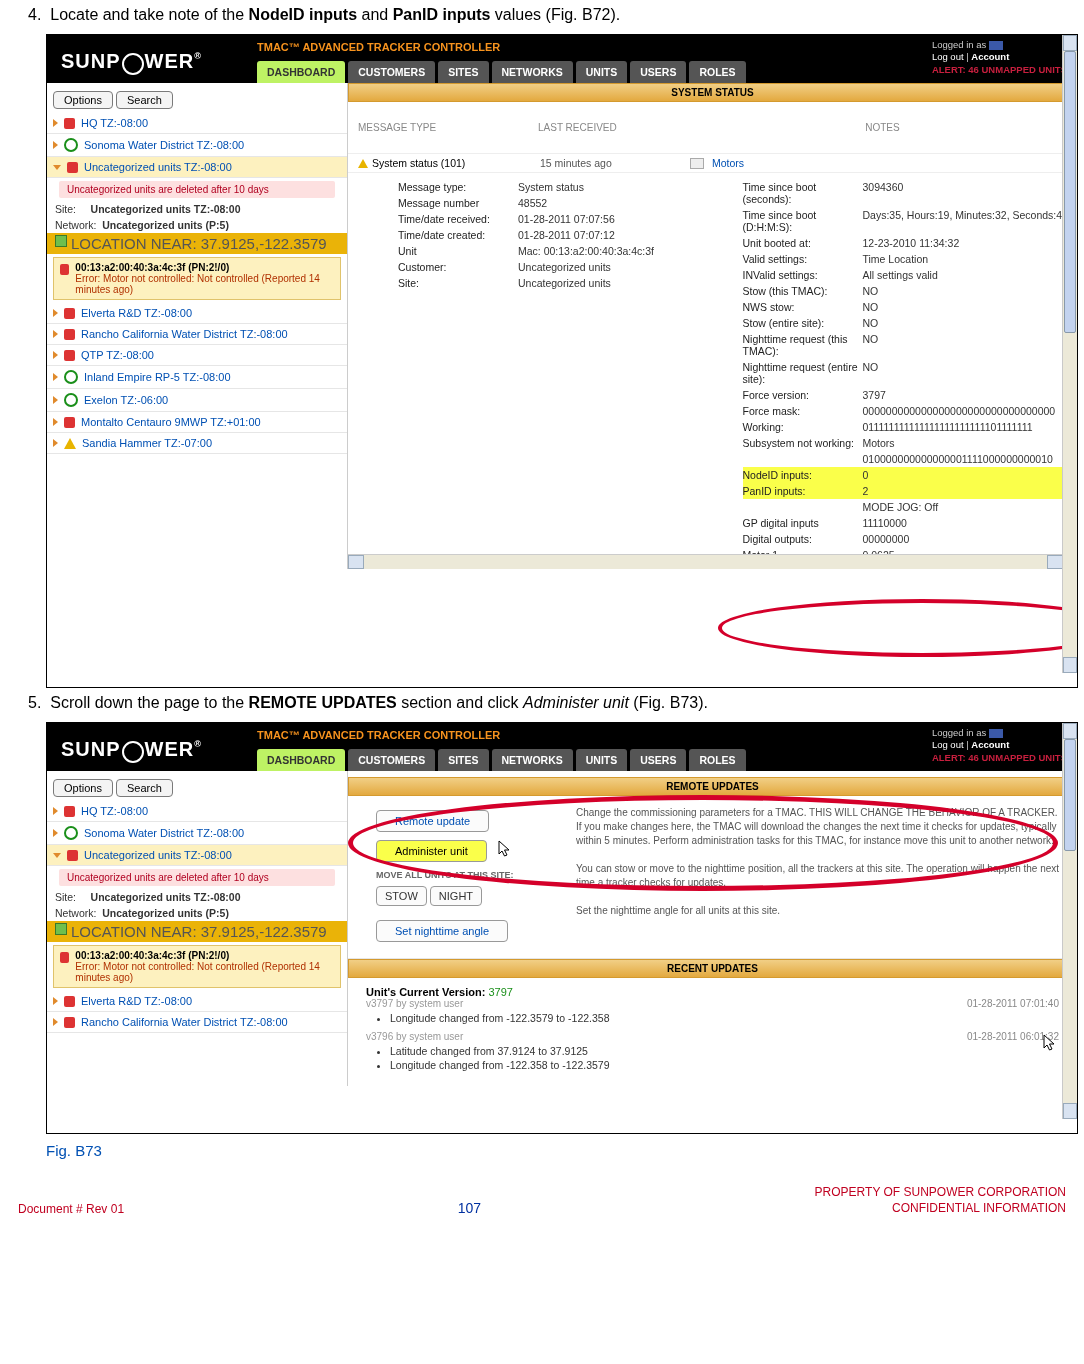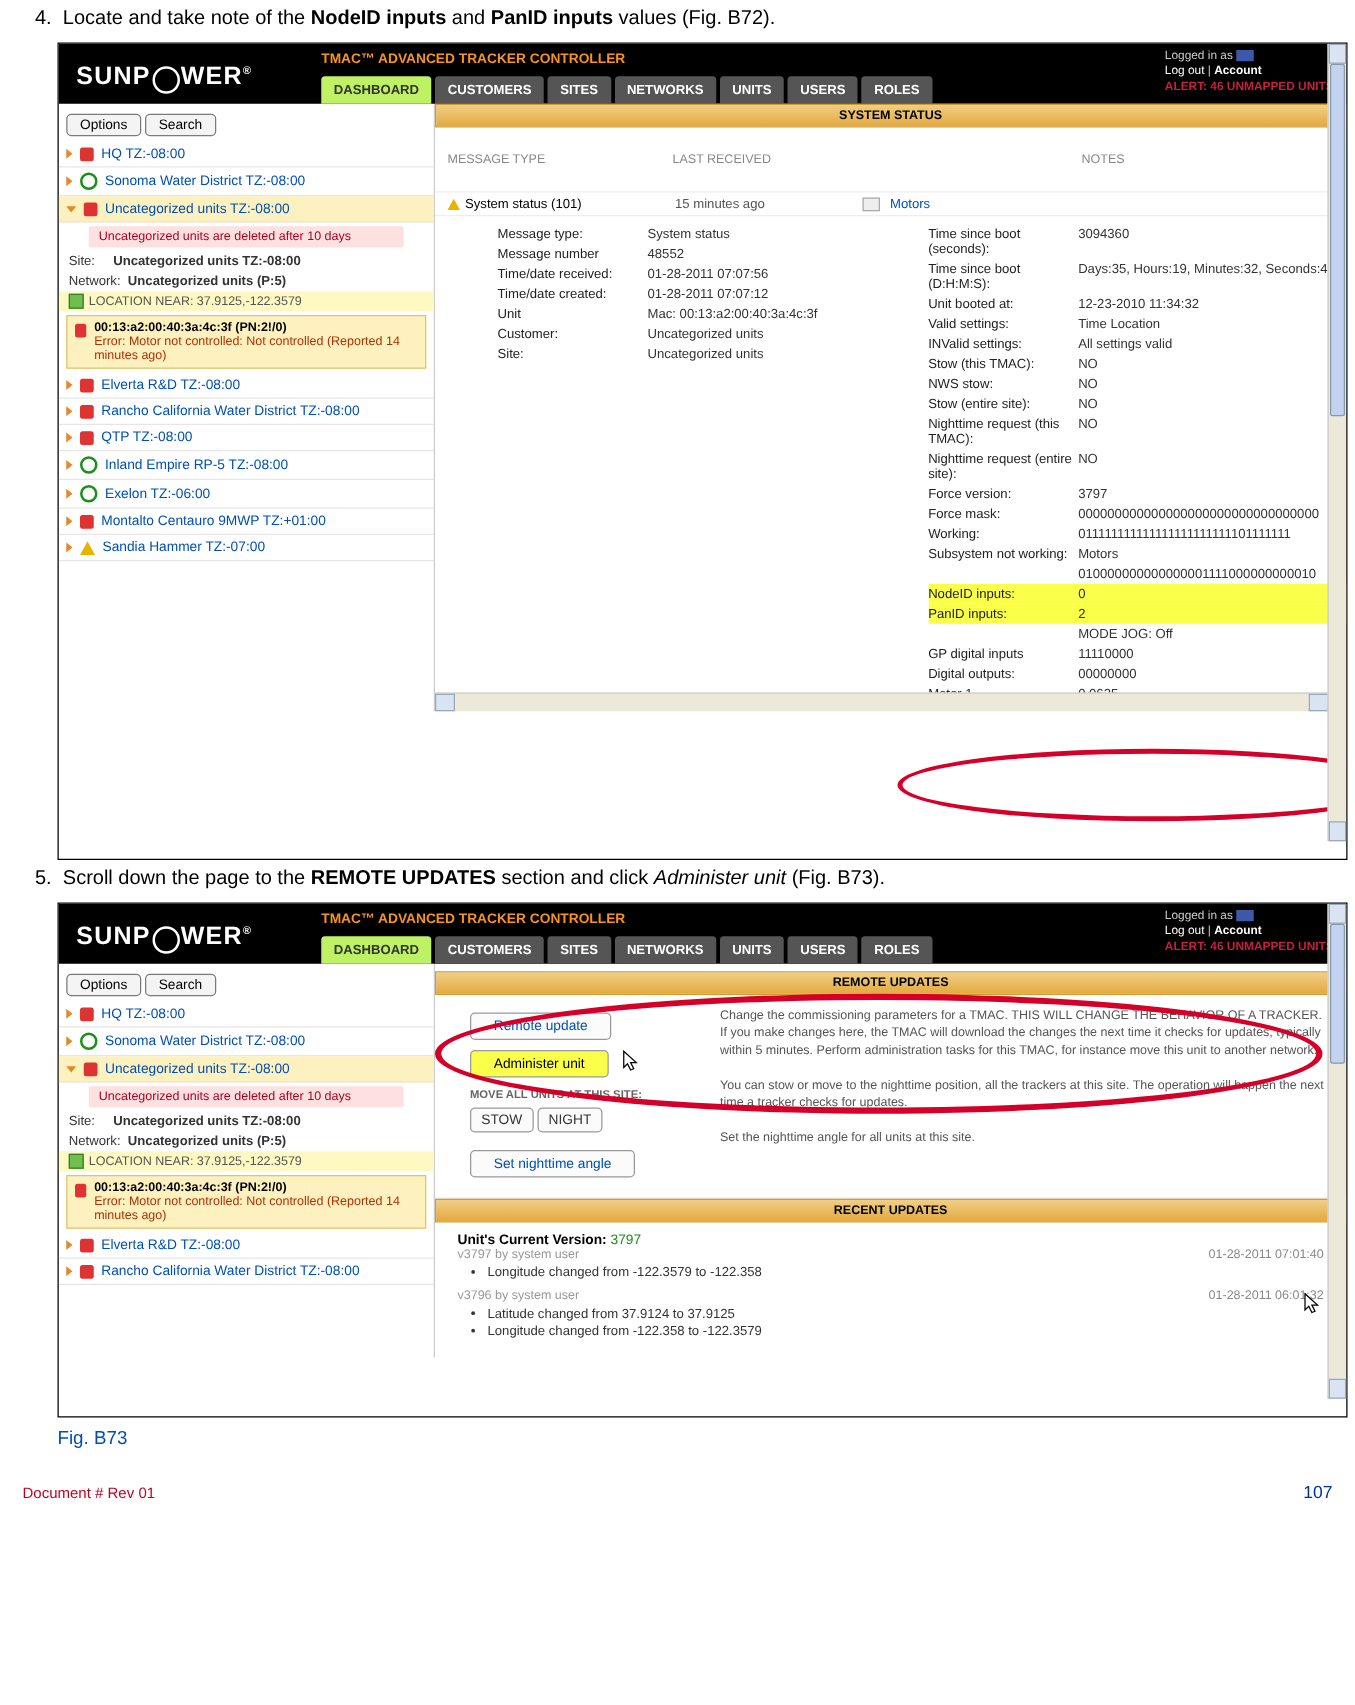--- a/index.html
+++ b/index.html
@@ -26,23 +26,23 @@
   .btn{display:inline-block;border:1px solid #7a7a7a;border-radius:4px;padding:2px 10px;font-size:11px;background:#f4f4f4;margin-right:3px}
   .row{display:flex;align-items:center;border-bottom:1px solid #e6e6e6;padding:4px 6px;gap:6px}
   .row.sel{background:#fdf1bf}
   .tri{width:0;height:0;border-top:4px solid transparent;border-bottom:4px solid transparent;border-left:5px solid #e08a2c}
   .tri.down{border-left:4px solid transparent;border-right:4px solid transparent;border-top:5px solid #e08a2c;border-bottom:none;width:0;height:0}
   .ic{width:11px;height:11px;display:inline-block}
   .ic.warn{background:#d33;border-radius:2px}
   .ic.ok{width:10px;height:10px;border:2px solid #1a8f1a;border-radius:50%}
   .ic.yel{width:0;height:0;border-left:6px solid transparent;border-right:6px solid transparent;border-bottom:11px solid #e8b400}
   .lnk{color:#0050b3}
-  .sub{background:#fde0e0;color:#b00020;font-size:10px;padding:3px 8px;margin:3px 24px;border-radius:2px}
+  .sub{background:#fde0e0;color:#b00020;font-size:10px;padding:3px 8px;margin:3px 12px;border-radius:2px}
   .meta{padding:2px 8px;font-size:10.5px;color:#333}
-  .loc{background:#fef9c3;font-size:10px;color:#555;padding:2px 8px;display:flex;align-items:center;gap:4px}
+  .loc{background:#eab308;font-size:15px;color:#555;padding:2px 8px;display:flex;gap:4px}
   .loc .gico{width:10px;height:10px;background:#6fbf4d;border:1px solid #3a7a2a}
   .errbox{background:#fdf1bf;border:1px solid #e0c36b;margin:3px 6px;padding:4px 6px;font-size:10px;color:#7a4a00;display:flex;gap:6px}
   .errbox .t{color:#000;font-weight:bold}
   .main{flex:1;position:relative;font-size:11px}
   .secthdr{background:#e8b44a;background:linear-gradient(#f1cf86,#e3a93f);color:#000;font-size:10px;font-weight:bold;text-align:center;padding:3px 0;border:1px solid #d49a2f}
   .msgh{display:flex;color:#888;font-size:10px;padding:20px 10px;border-bottom:1px solid #eee}
   .msgh>div:nth-child(1){width:180px}.msgh>div:nth-child(2){width:160px}.msgh>div:nth-child(3){flex:1;text-align:center}
   .msgr{display:flex;align-items:center;padding:3px 10px;font-size:10.5px;border-bottom:1px solid #eee}
   .msgr .yt{width:0;height:0;border-left:5px solid transparent;border-right:5px solid transparent;border-bottom:9px solid #e8b400;margin-right:4px}
   .msgr>div:nth-child(2){width:168px}.msgr>div:nth-child(3){width:150px;color:#555}.msgr>div:nth-child(4){width:12px;height:9px;border:1px solid #aaa;background:#eee;margin-right:8px}.msgr>div:nth-child(5){color:#0050b3}
@@ -444,13 +444,14 @@
     <div class="sbtn" style="position:absolute;bottom:0;left:0;right:0"></div>
   </div>
 </div>
 <div class="figcap">Fig. B73</div>
 
 </div>
 
 <div class="footer">
   <div class="l">Document #  Rev 01</div>
   <div class="c">107</div>
+  <div class="r"><span>PROPERTY OF SUNPOWER CORPORATION</span><br><span>CONFIDENTIAL INFORMATION</span></div>
 </div>
 
 </body></html>

